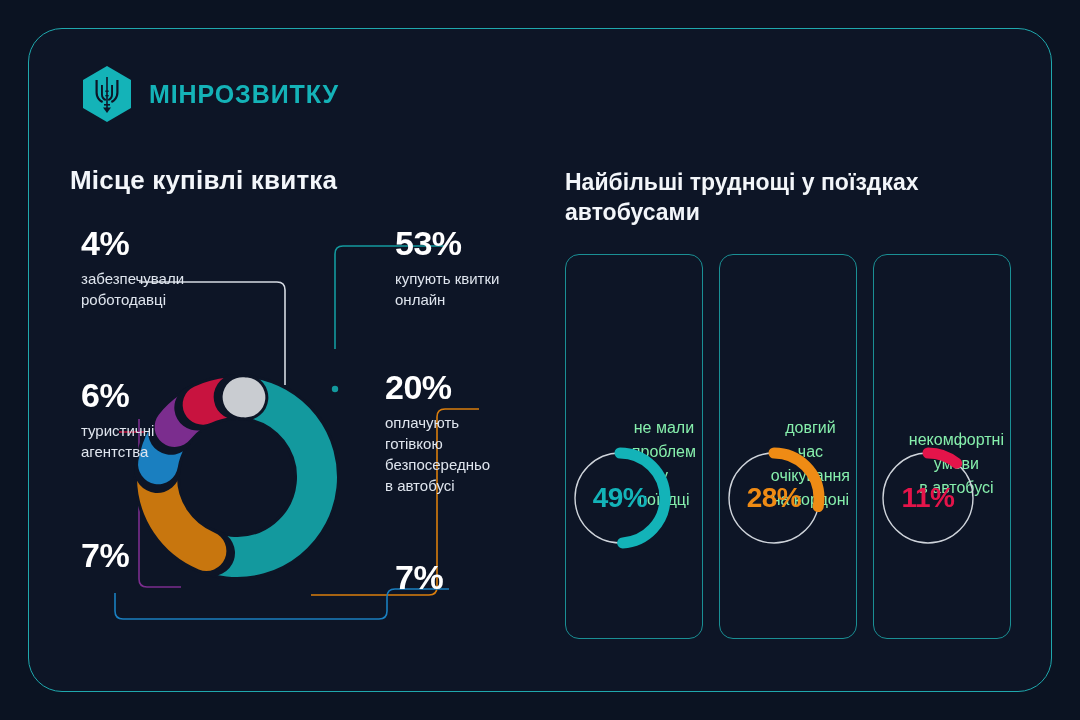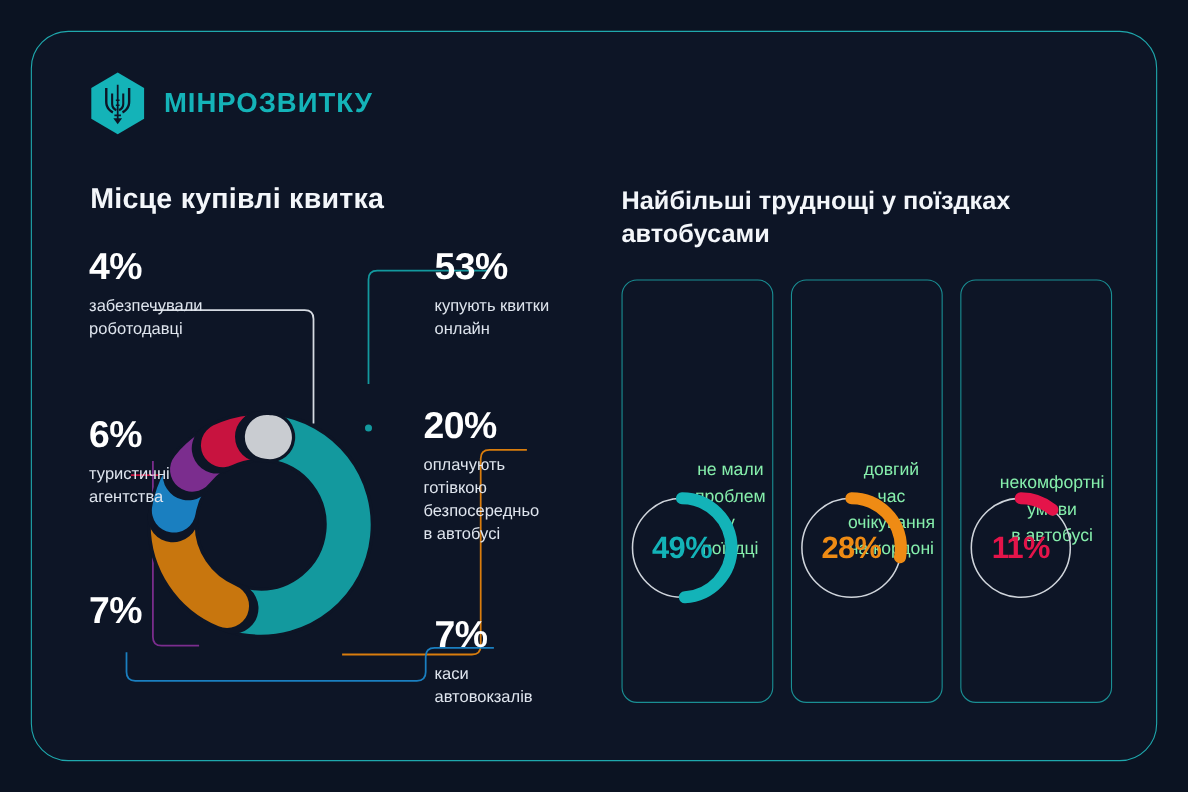--- a/index.html
+++ b/index.html
@@ -41,21 +41,21 @@
   .logo-text {
     font-size: 25px;
     font-weight: bold;
     letter-spacing: 0.9px;
     color: #14b3b8;
   }
 
   
   .h-left {
     position: absolute;
-    left: 53px;
+    left: 41px;
     top: 136px;
     font-size: 26px;
     font-weight: bold;
     color: #f3f6fa;
     letter-spacing: 0.2px;
   }
   .h-right {
     position: absolute;
     left: 536px;
     top: 138px;
@@ -230,21 +230,20 @@
       <div class="desc">купують квитки<br>онлайн</div>
     </div>
 
     <div class="lbl l-20 right-al">
       <div class="pct">20%</div>
       <div class="desc">оплачують<br>готівкою<br>безпосередньо<br>в автобусі</div>
     </div>
 
     <div class="lbl l-7b right-al">
       <div class="pct">7%</div>
-      <div class="desc">каси<br>автовокзалів</div>
     </div>
   </div>
 
   <div class="cards">
 
     <div class="card">
       <div class="ring-wrap">
         <svg width="108" height="108" viewBox="0 0 108 108">
           <circle cx="54" cy="54" r="45" fill="none" stroke="#cfd4db" stroke-width="1.4"></circle>
           <circle cx="54" cy="54" r="45" fill="none" stroke="#13b3b8" stroke-width="11" stroke-linecap="round" stroke-dasharray="138.5 282.7" transform="rotate(-90 54 54)"></circle>

